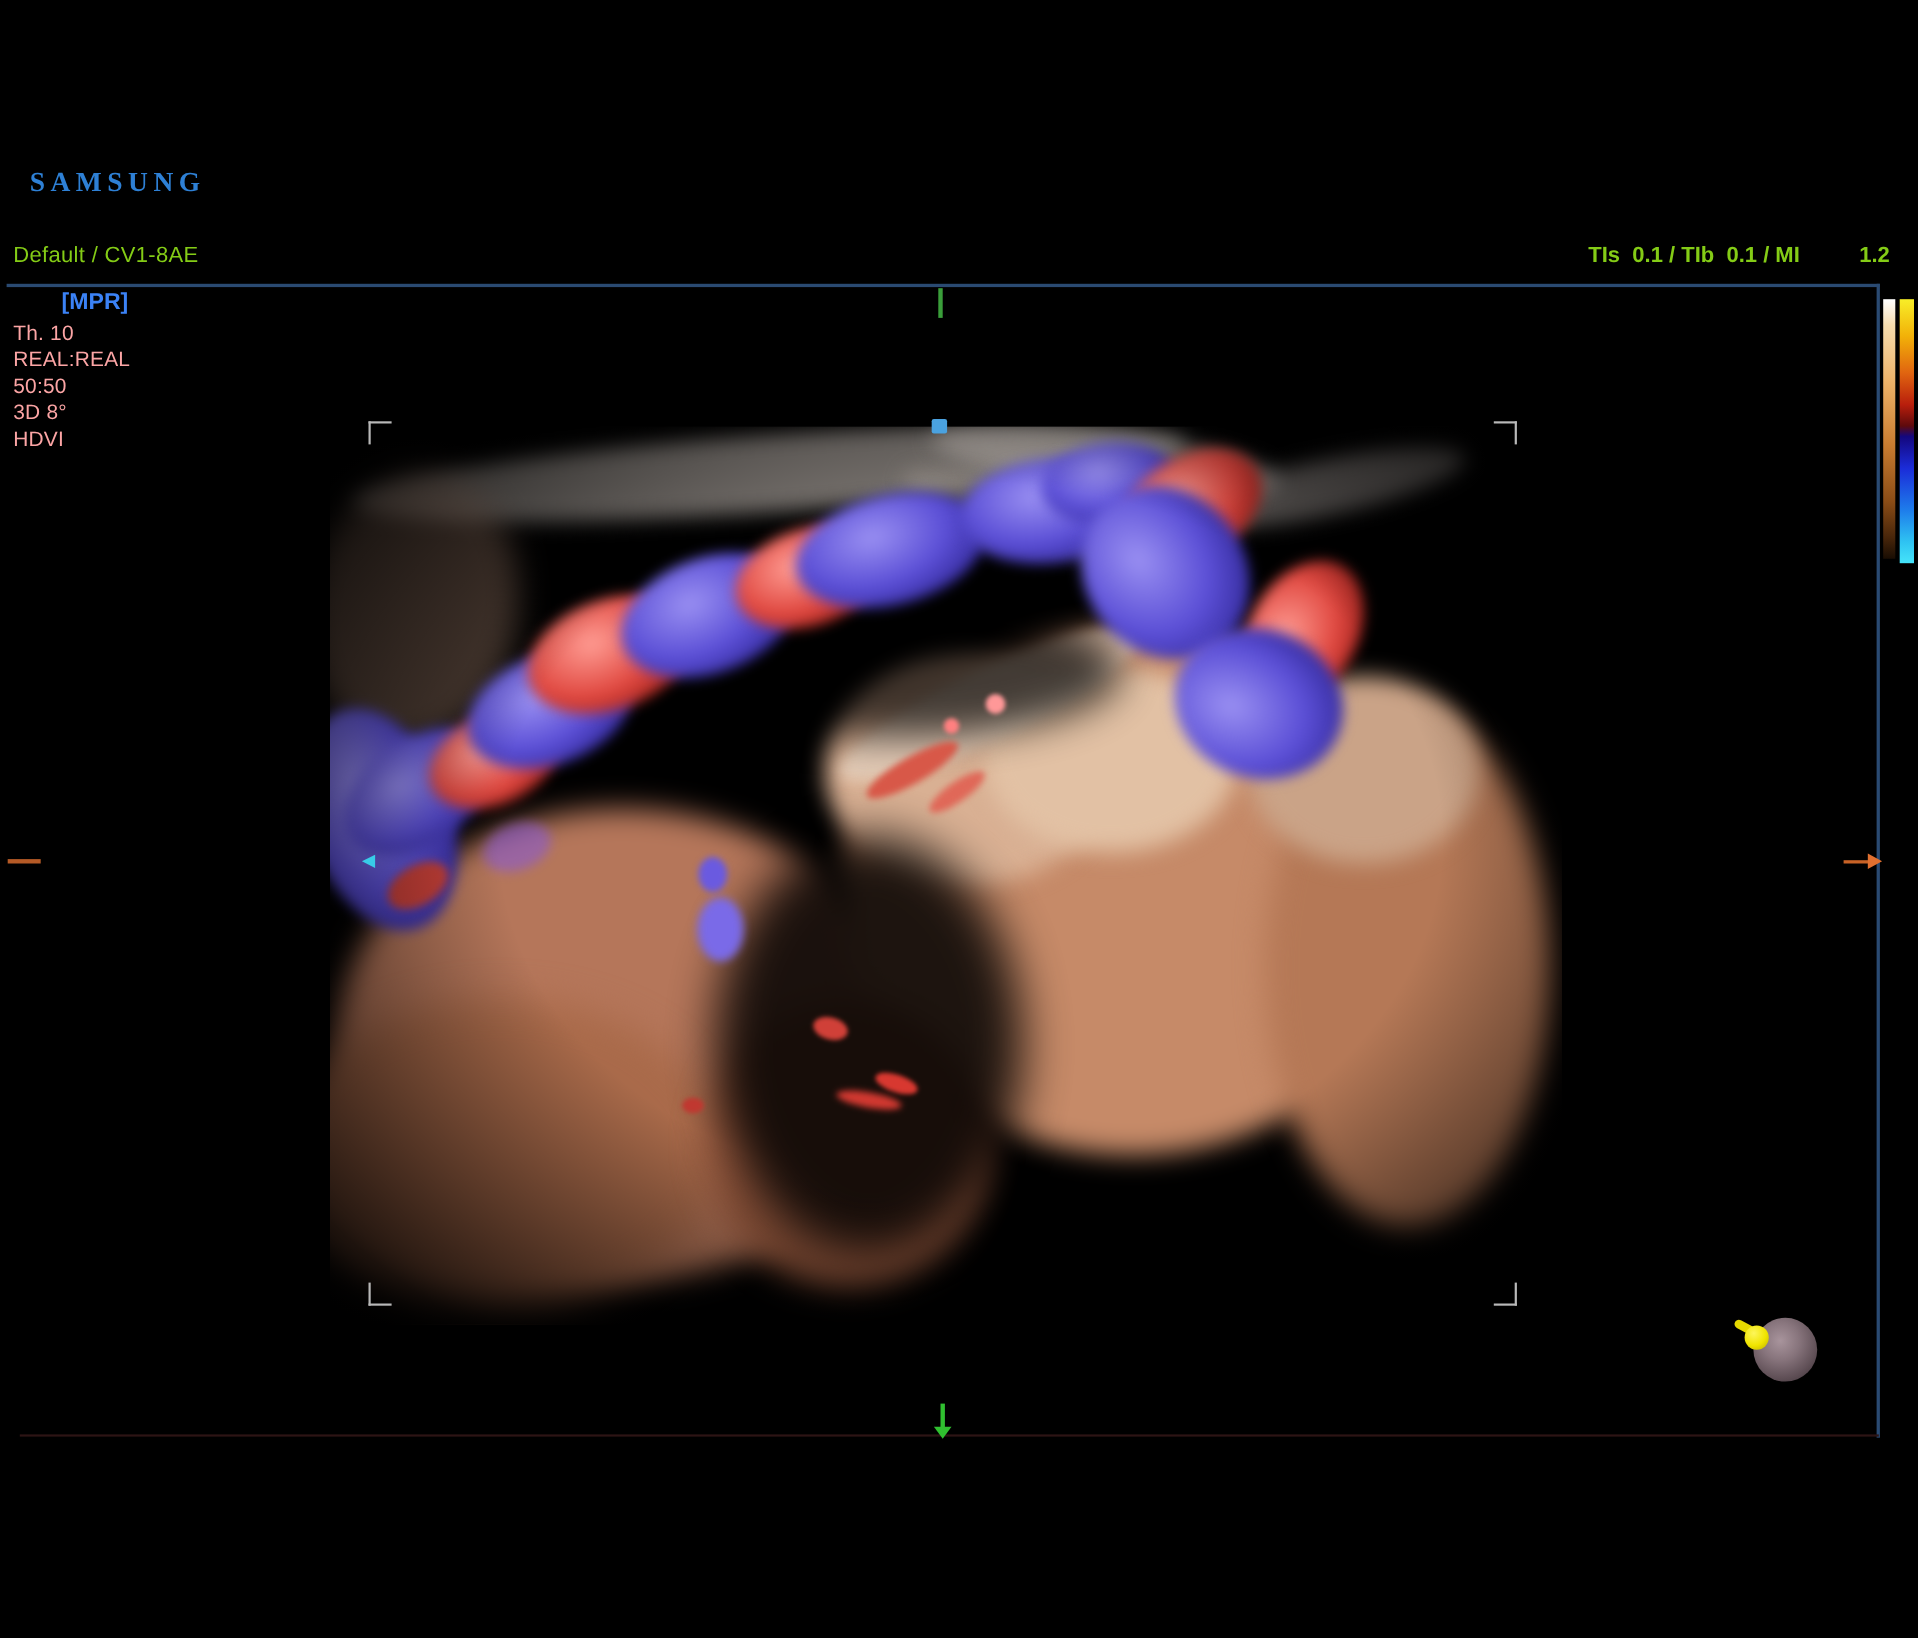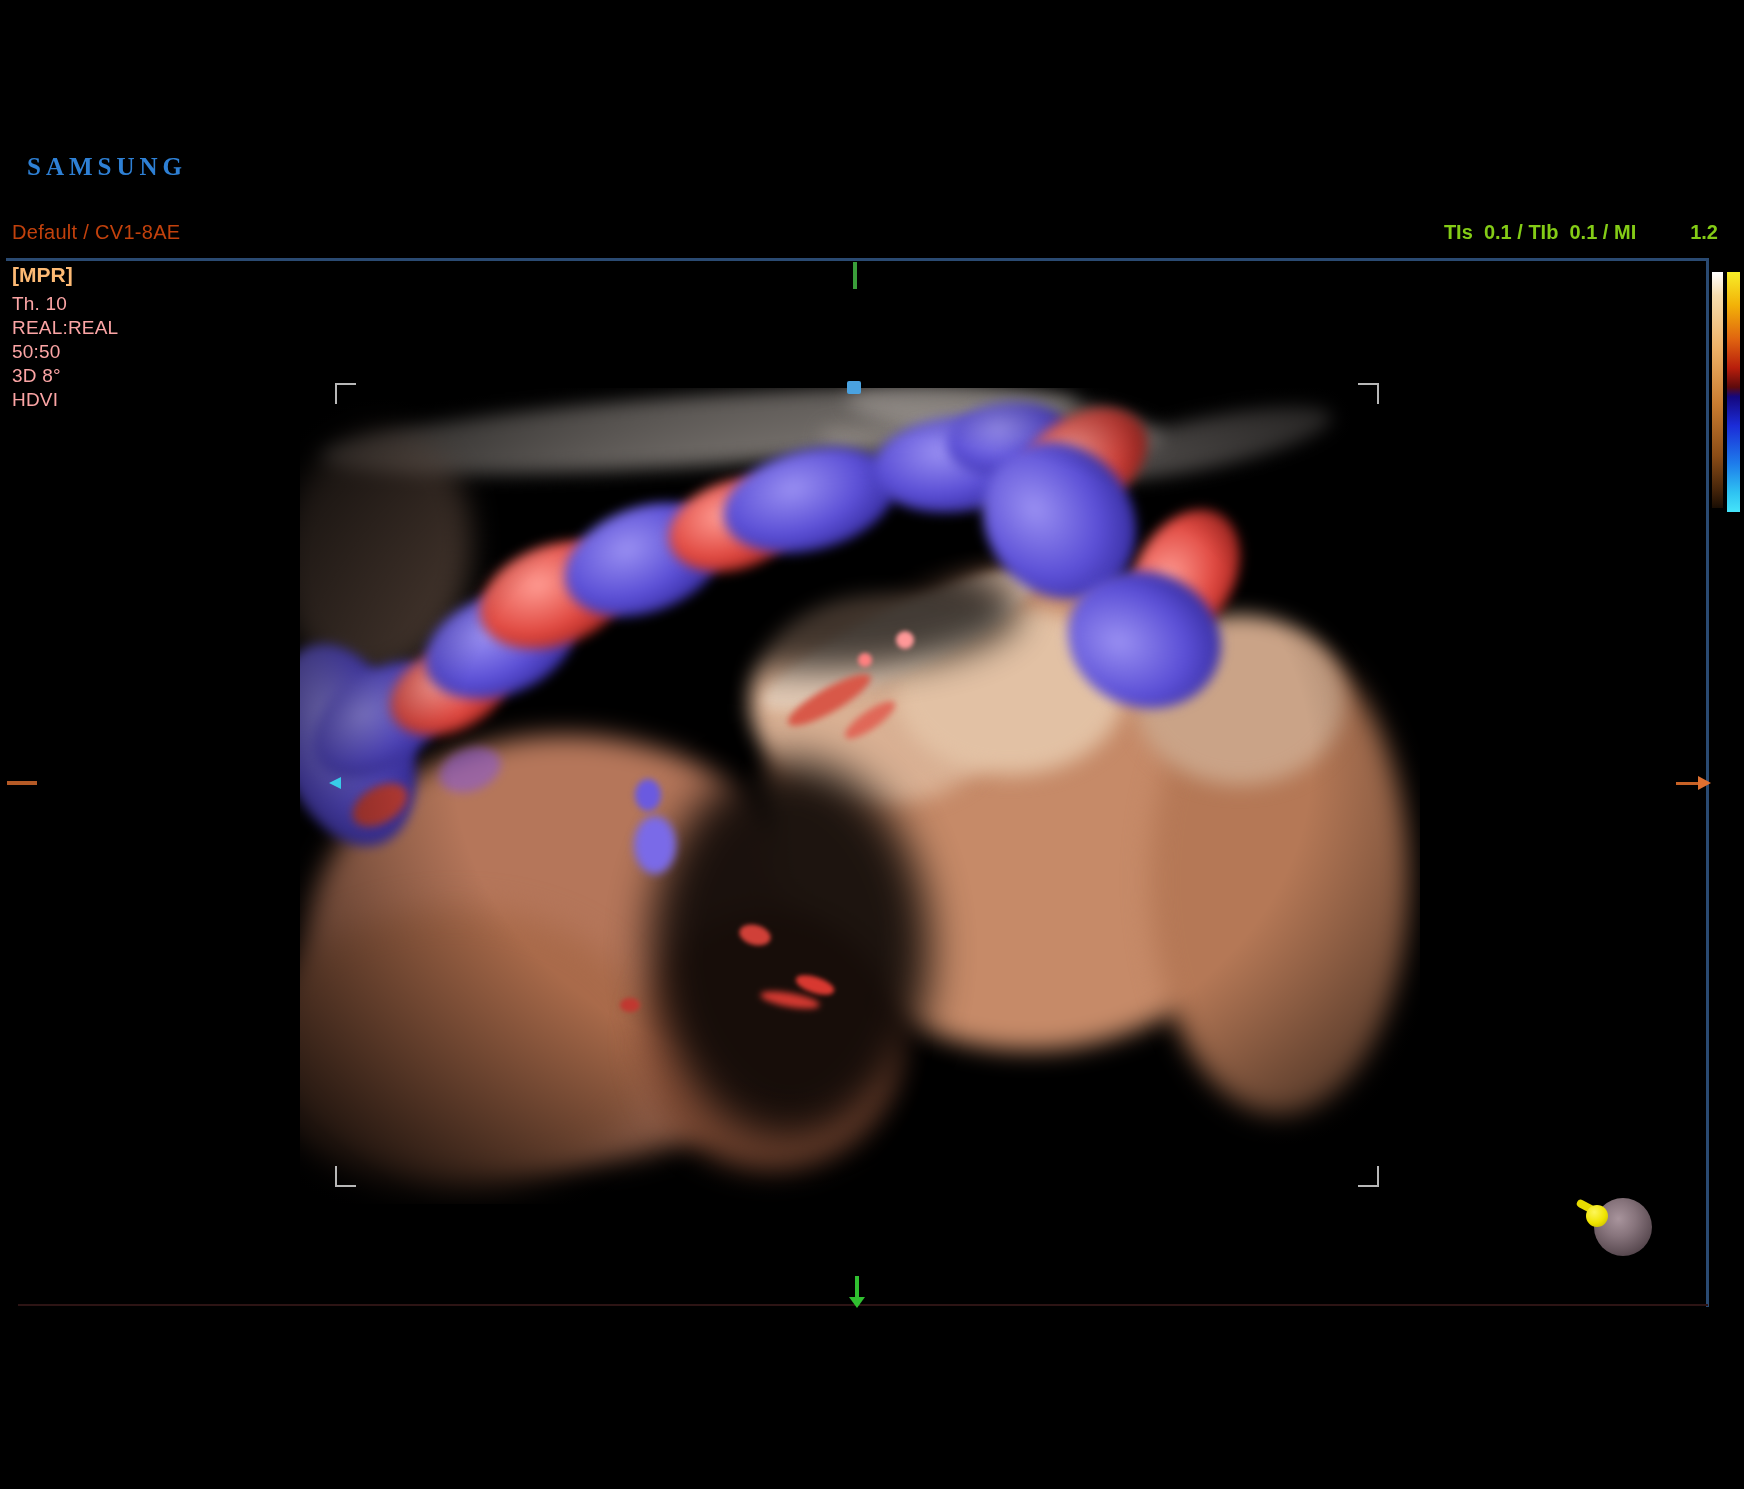--- a/index.html
+++ b/index.html
@@ -2,32 +2,32 @@
 <html><head>
 <meta charset="utf-8">
 <style>
   html,body{margin:0;padding:0;background:#000;}
   body{width:1744px;height:1489px;position:relative;overflow:hidden;
        font-family:"Liberation Sans","DejaVu Sans",sans-serif;color:#ddd;}
   .abs{position:absolute;}
 
   
   #logo{left:27px;top:153px;font-size:25px;font-weight:bold;letter-spacing:5px;color:#2e80d5;font-family:Liberation Serif, serif;}
-  #preset{left:12px;top:221px;font-size:20px;color:#c2410c;letter-spacing:.3px;}
+  #preset{left:12px;top:221px;font-size:20px;color:#84cc16;letter-spacing:.3px;}
   #indices{top:221px;right:26px;display:flex;gap:54px;font-size:20px;font-weight:bold;color:#84cc16;}
   #indices span{white-space:pre;}
 
   
   #border-top{left:6px;top:258px;width:1703px;height:3px;background:#2a4a72;}
   #border-right{left:1706px;top:258px;width:3px;height:1049px;background:#2a4a72;}
   #border-bottom{left:18px;top:1304px;width:1690px;height:2px;background:#2d1414;}
 
   
   #info{left:12px;top:263px;}
-  #info .mode{font-size:21px;font-weight:bold;color:#fdba74;margin-bottom:5px;}
+  #info .mode{font-size:21px;font-weight:bold;color:#3b82f6;margin-bottom:5px;margin-left:44px;}
   #info .ln{font-size:19px;line-height:24px;color:#fca5a5;letter-spacing:.2px;}
 
   
   #cbar-gray{left:1712px;top:272px;width:11px;height:236px;
     background:linear-gradient(to bottom,#ffffff 0%,#f7ddae 10%,#eeb268 32%,#c97c30 56%,#8a4c16 78%,#47250a 92%,#190d03 100%);}
   #cbar-doppler{left:1727px;top:272px;width:13px;height:240px;
     background:linear-gradient(to bottom,#f8ee28 0%,#f2b108 14%,#e06410 28%,#b81e0c 40%,#5e0a0c 48%,#14077e 52%,#1b2cd8 64%,#1e7deb 80%,#2fc3f2 92%,#45e4fa 100%);}
 
   
   .brk{width:19px;height:19px;border:0 solid #b8b8b8;}

